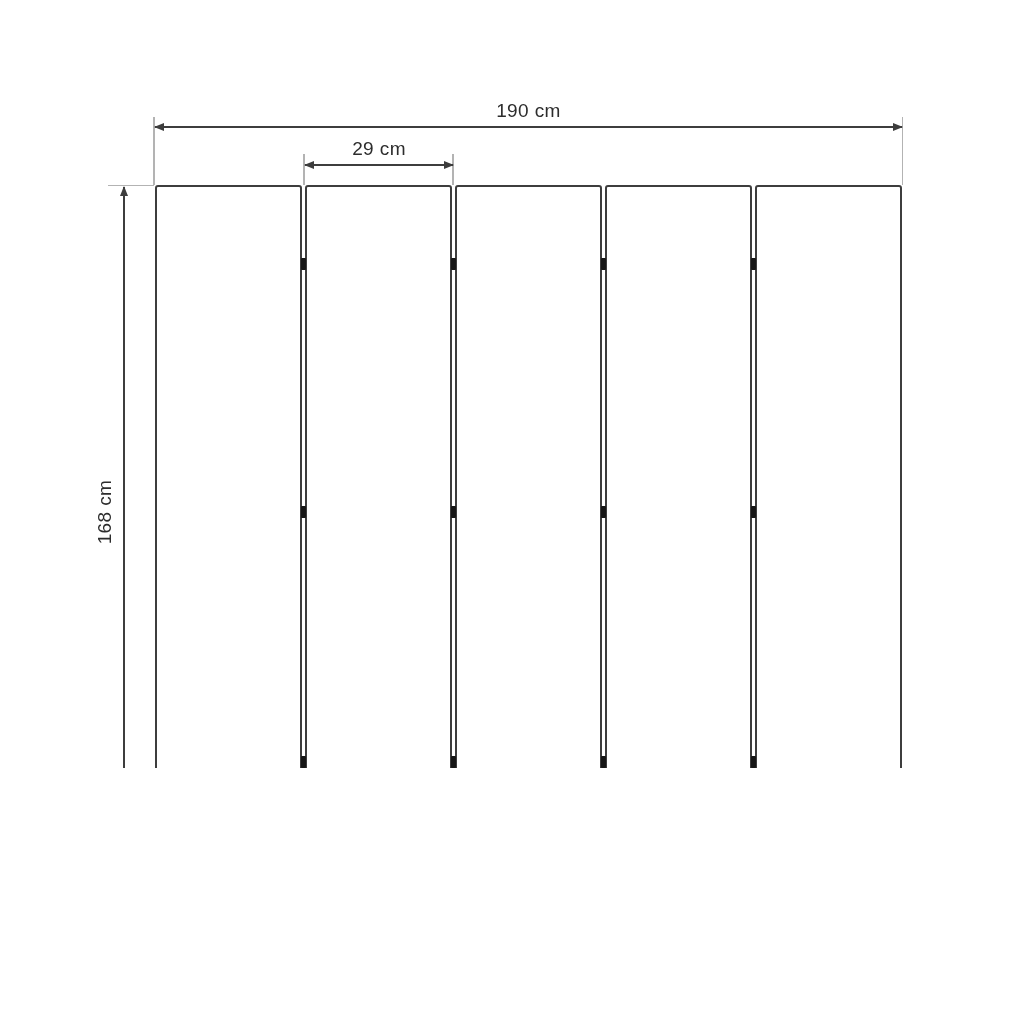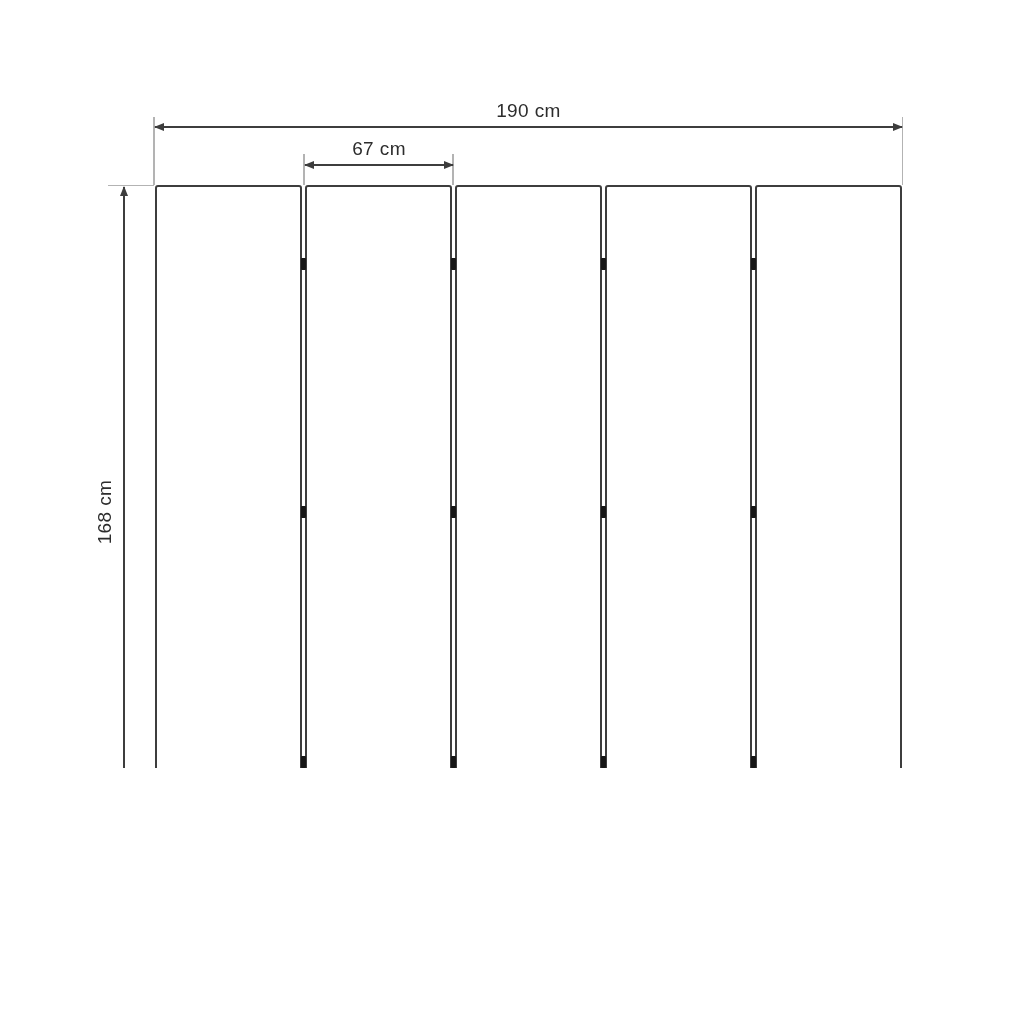--- a/index.html
+++ b/index.html
@@ -129,21 +129,21 @@
 
   <div class="dim dim-h" id="dim-total">
     <span class="ah ah-left"></span>
     <span class="ah ah-right"></span>
     <span class="dim-label">190 cm</span>
   </div>
 
   <div class="dim dim-h" id="dim-panel">
     <span class="ah ah-left"></span>
     <span class="ah ah-right"></span>
-    <span class="dim-label">67 cm</span>
+    <span class="dim-label">29 cm</span>
   </div>
 
   <div class="dim dim-v" id="dim-height">
     <span class="ah ah-up"></span>
     <span class="ah ah-down"></span>
     <span class="dim-label-v">168 cm</span>
   </div>
 
 </div>
 

